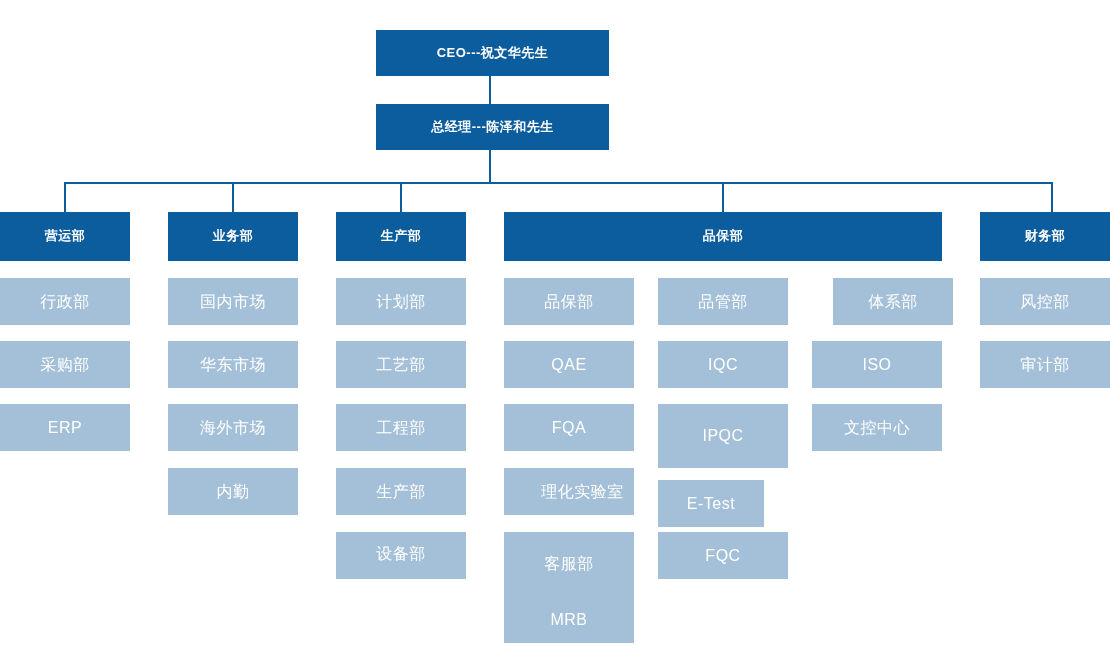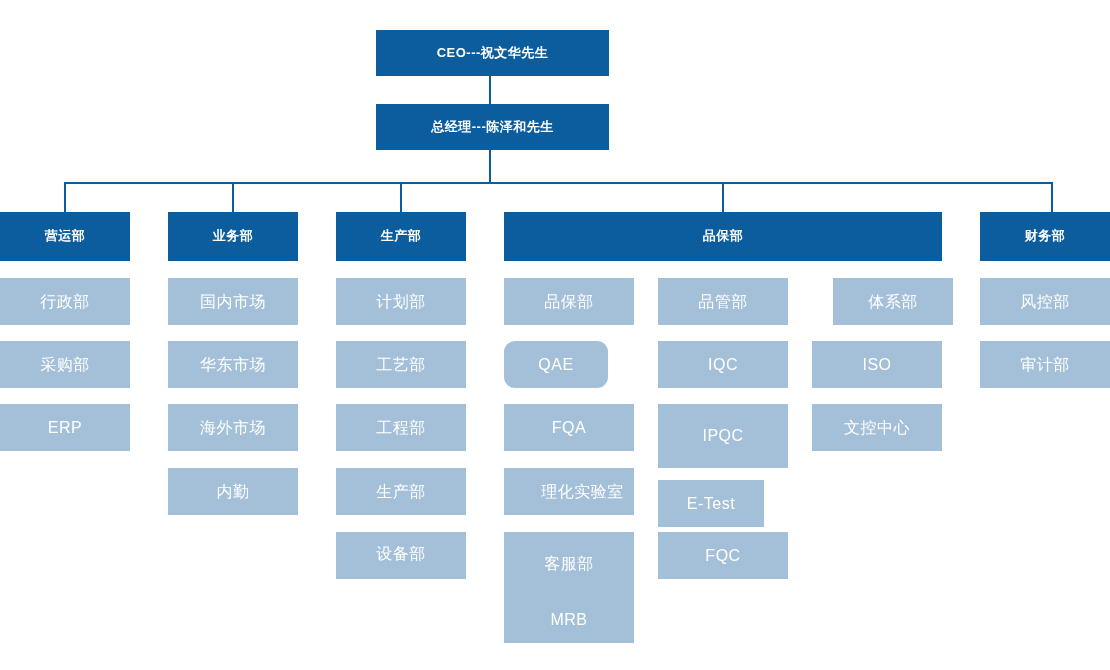--- a/index.html
+++ b/index.html
@@ -37,21 +37,21 @@
     <div class="node light" style="left: 168px; top: 404px; width: 130px; height: 47px;">海外市场</div>
     <div class="node light" style="left: 168px; top: 468px; width: 130px; height: 47px;">内勤</div>
     <div class="node dark" style="left: 336px; top: 212px; width: 130px; height: 49px;">生产部</div>
     <div class="node light" style="left: 336px; top: 278px; width: 130px; height: 47px;">计划部</div>
     <div class="node light" style="left: 336px; top: 341px; width: 130px; height: 47px;">工艺部</div>
     <div class="node light" style="left: 336px; top: 404px; width: 130px; height: 47px;">工程部</div>
     <div class="node light" style="left: 336px; top: 468px; width: 130px; height: 47px;">生产部</div>
     <div class="node light" style="left: 336px; top: 532px; width: 130px; height: 47px; font-family: Liberation Mono, monospace;">设备部</div>
     <div class="node dark" style="left: 504px; top: 212px; width: 438px; height: 49px;">品保部</div>
     <div class="node light" style="left: 504px; top: 278px; width: 130px; height: 47px;">品保部</div>
-    <div class="node light" style="left: 504px; top: 341px; width: 104px; height: 47px; border-radius: 11px;">QAE</div>
+    <div class="node light" style="left: 504px; top: 341px; width: 130px; height: 47px;">QAE</div>
     <div class="node light" style="left: 504px; top: 404px; width: 130px; height: 47px;">FQA</div>
     <div class="node light" style="left: 504px; top: 468px; width: 130px; height: 47px; padding-left: 27px;">理化实验室</div>
     <div class="node light" style="left: 504px; top: 532px; width: 130px; height: 64px;">客服部</div>
     <div class="node light" style="left: 504px; top: 596px; width: 130px; height: 47px;">MRB</div>
     <div class="node light" style="left: 658px; top: 278px; width: 130px; height: 47px;">品管部</div>
     <div class="node light" style="left: 658px; top: 341px; width: 130px; height: 47px;">IQC</div>
     <div class="node light" style="left: 658px; top: 404px; width: 130px; height: 64px;">IPQC</div>
     <div class="node light" style="left: 658px; top: 468px; width: 106px; height: 47px; margin-top: 12px;">E-Test</div>
     <div class="node light" style="left: 658px; top: 532px; width: 130px; height: 47px;">FQC</div>
     <div class="node light" style="left: 812px; top: 278px; width: 120px; height: 47px; margin-left: 21px;">体系部</div>

